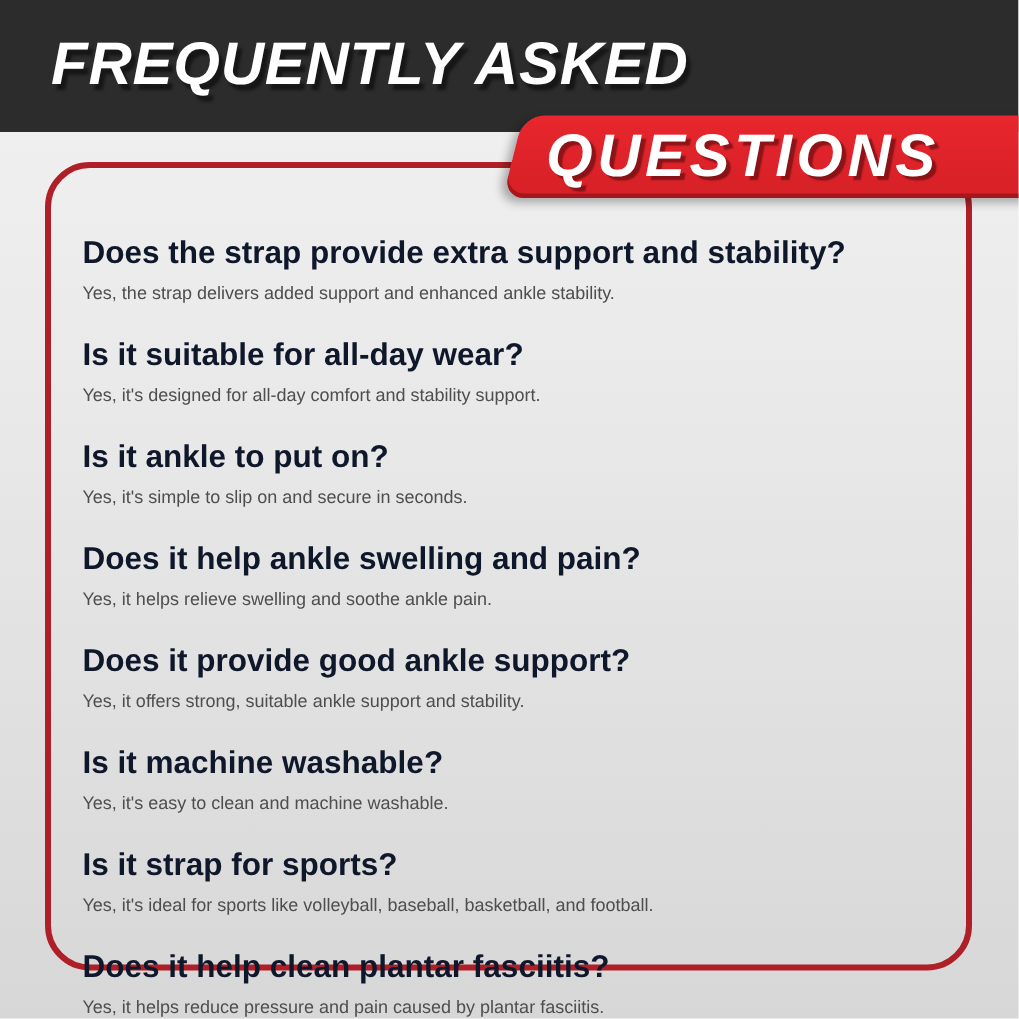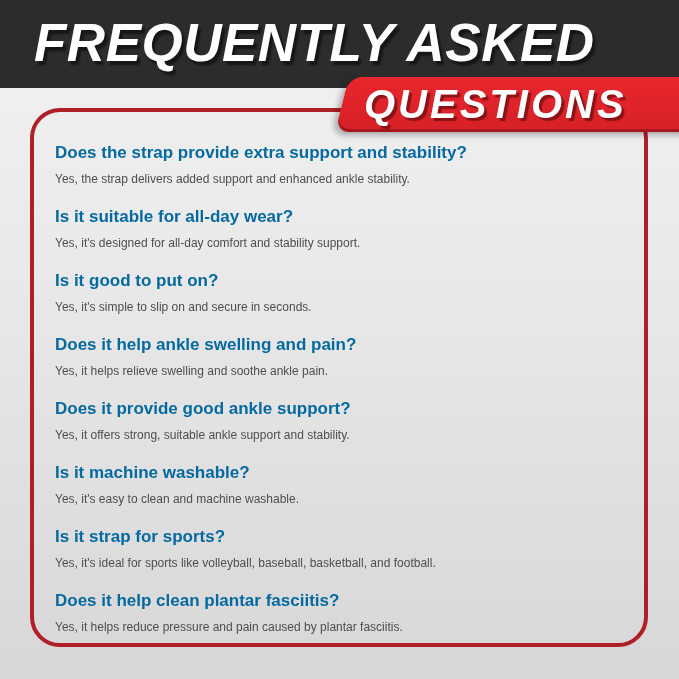--- a/index.html
+++ b/index.html
@@ -7,21 +7,21 @@
     width:679px;height:679px;overflow:hidden;position:relative;
     background:linear-gradient(180deg,#f2f2f2 0%,#e9e9e9 40%,#d7d7d7 100%);
     font-family:"Liberation Sans",sans-serif;
   }
   .header-band{
     position:absolute;top:0;left:0;width:679px;height:88px;
     background:#2d2c2d;z-index:2;
   }
   .page-title{
     position:absolute;top:16px;left:34px;z-index:3;
-    font-size:53px;line-height:54px;font-weight:bold;font-style:italic;
+    font-size:40px;line-height:54px;font-weight:bold;font-style:italic;
     color:#ffffff;white-space:nowrap;letter-spacing:0.5px;
     text-shadow:3px 4px 2px rgba(0,0,0,0.5);
   }
   .badge{
     position:absolute;top:77px;left:342px;width:370px;height:55px;
     transform:skewX(-14deg);transform-origin:50% 50%;
     background:linear-gradient(180deg,#e8262d 0%,#d62027 100%);
     border-radius:14px;z-index:4;
     box-shadow:-3px 3px 6px rgba(0,0,0,0.3), inset 0 -3px 0 rgba(130,15,20,0.55);
   }
@@ -34,22 +34,23 @@
   .panel{
     position:absolute;left:30px;top:108px;width:618px;height:539px;
     box-sizing:border-box;border:4px solid #ae1f27;border-radius:30px;
     background:transparent;z-index:1;
   }
   .faq{
     position:absolute;left:55px;top:140px;width:575px;z-index:2;
   }
   .faq-item{margin-bottom:12px;}
   .faq-q{
-    font-size:17px;line-height:26px;font-weight:bold;color:#0369a1;
+    font-size:21px;line-height:26px;font-weight:bold;color:#0f172a;
     white-space:nowrap;
+    margin-top:16px;
   }
   .faq-a{
     font-size:12px;line-height:26px;color:#4e4e4e;white-space:nowrap;
   }
 </style>
 </head>
 <body>
 
 <div class="header-band"></div>
 
@@ -64,21 +65,21 @@
 <div class="faq">
   <div class="faq-item">
     <div class="faq-q">Does the strap provide extra support and stability?</div>
     <div class="faq-a">Yes, the strap delivers added support and enhanced ankle stability.</div>
   </div>
   <div class="faq-item">
     <div class="faq-q">Is it suitable for all-day wear?</div>
     <div class="faq-a">Yes, it's designed for all-day comfort and stability support.</div>
   </div>
   <div class="faq-item">
-    <div class="faq-q">Is it good to put on?</div>
+    <div class="faq-q">Is it ankle to put on?</div>
     <div class="faq-a">Yes, it's simple to slip on and secure in seconds.</div>
   </div>
   <div class="faq-item">
     <div class="faq-q">Does it help ankle swelling and pain?</div>
     <div class="faq-a">Yes, it helps relieve swelling and soothe ankle pain.</div>
   </div>
   <div class="faq-item">
     <div class="faq-q">Does it provide good ankle support?</div>
     <div class="faq-a">Yes, it offers strong, suitable ankle support and stability.</div>
   </div>

